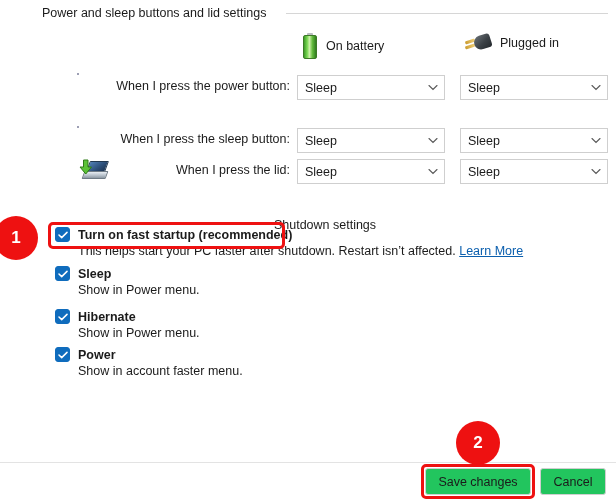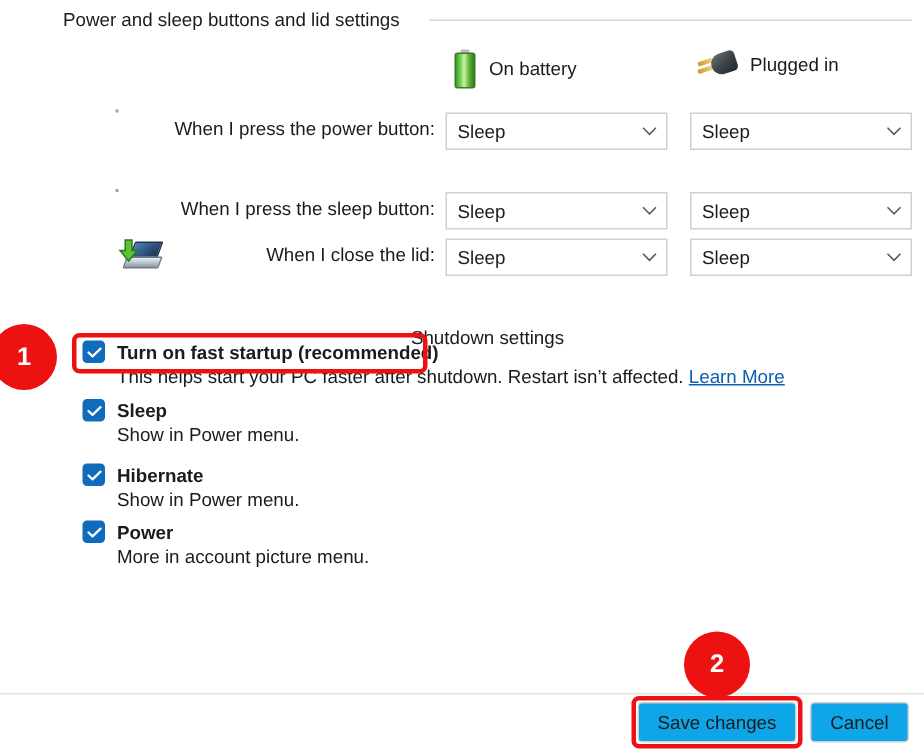--- a/index.html
+++ b/index.html
@@ -265,21 +265,21 @@
     top: 462px;
     width: 616px;
     height: 1px;
     background: #e3e3e3;
   }
   .btn {
     position: absolute;
     height: 27px;
     border: 1px solid #cfcfcf;
     border-radius: 3px;
-    background: #0ea5e9;
+    background: #22c55e;
     box-sizing: border-box;
     display: flex;
     align-items: center;
     justify-content: center;
     font-size: 12.5px;
     color: #1b1b1b;
   }
   #btn-save   { left: 425px; top: 468px; width: 106px; }
   #btn-cancel { left: 540px; top: 468px; width: 66px; text-align: center; }
 
@@ -399,21 +399,21 @@
     <span class="icon-lid">
       <span class="lap-screen"></span>
       <span class="lap-base"></span>
       <span class="arrow">
         <svg width="15" height="17" viewBox="0 0 15 17">
           <path d="M5.5 1 L10 1 L10 8 L13.5 8 L7.75 15 L2 8 L5.5 8 Z" fill="#5bc236" stroke="#2e7a17" stroke-width="1"></path>
         </svg>
       </span>
     </span>
   </span>
-  <span class="row-label">When I close the lid:</span>
+  <span class="row-label">When I press the lid:</span>
   <div class="combo col-a" style="top:3px">
     <span class="combo-value">Sleep</span>
     <span class="chev">
       <svg width="10" height="7" viewBox="0 0 10 7">
           <path d="M1 1.5 L5 5.5 L9 1.5" stroke="#5a5a5a" stroke-width="1.1" fill="none" stroke-linecap="round"></path>
         </svg>
     </span>
   </div>
   <div class="combo col-b" style="top:3px">
     <span class="combo-value">Sleep</span>
@@ -471,21 +471,21 @@
 
 <div class="check-item" id="item-lock">
   <div class="check-row">
     <span class="cbox">
       <svg width="10" height="8" viewBox="0 0 10 8">
           <path d="M1 4 L3.7 6.6 L9 1.4" stroke="#ffffff" stroke-width="1.5" fill="none" stroke-linecap="round" stroke-linejoin="round"></path>
         </svg>
     </span>
     <span class="check-label">Power</span>
   </div>
-  <div class="check-desc">More in account picture menu.</div>
+  <div class="check-desc">Show in account faster menu.</div>
 </div>
 
 <div class="footer-rule"></div>
 <div class="btn" id="btn-save">Save changes</div>
 <div class="btn" id="btn-cancel">Cancel</div>
 
 <div class="hl-box" id="hl-faststartup"></div>
 <div class="hl-box" id="hl-save"></div>
 <div class="badge" id="badge-1">1</div>
 <div class="badge" id="badge-2">2</div>

